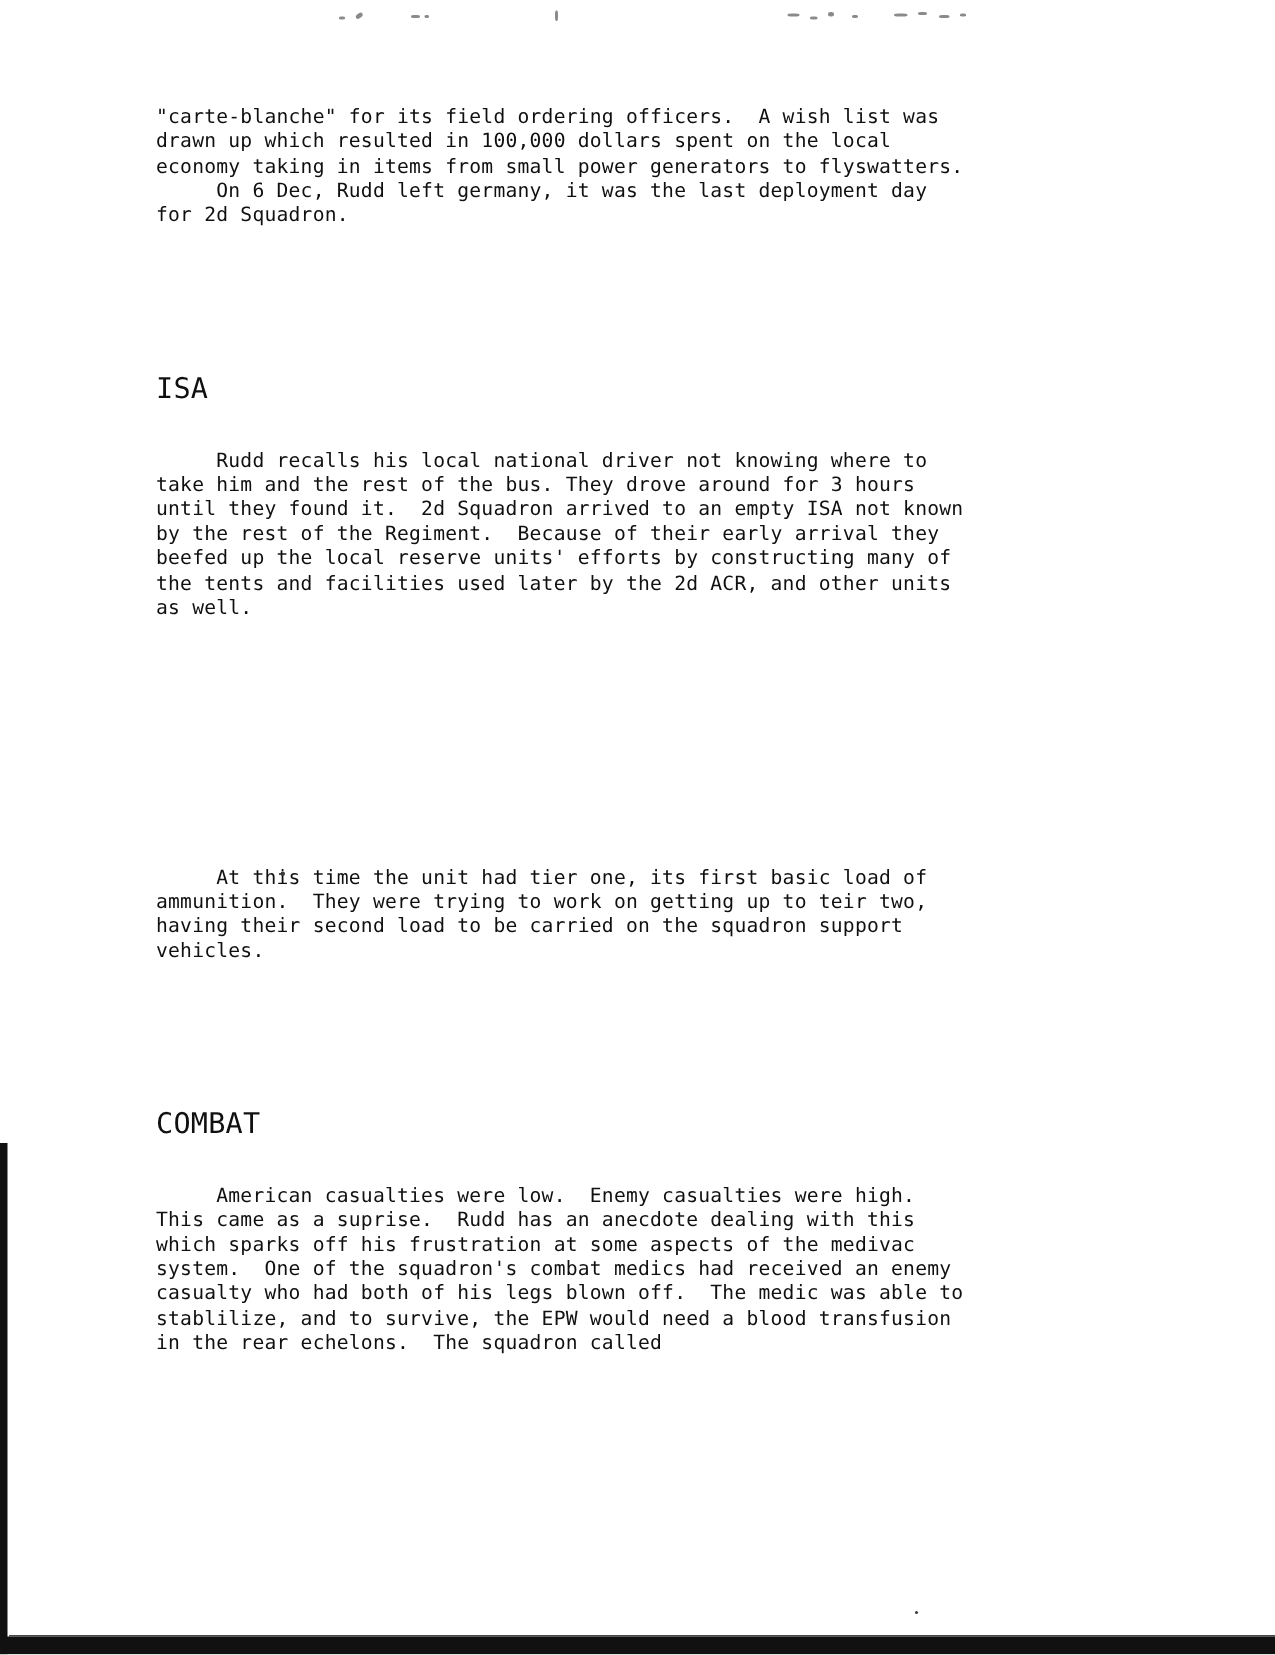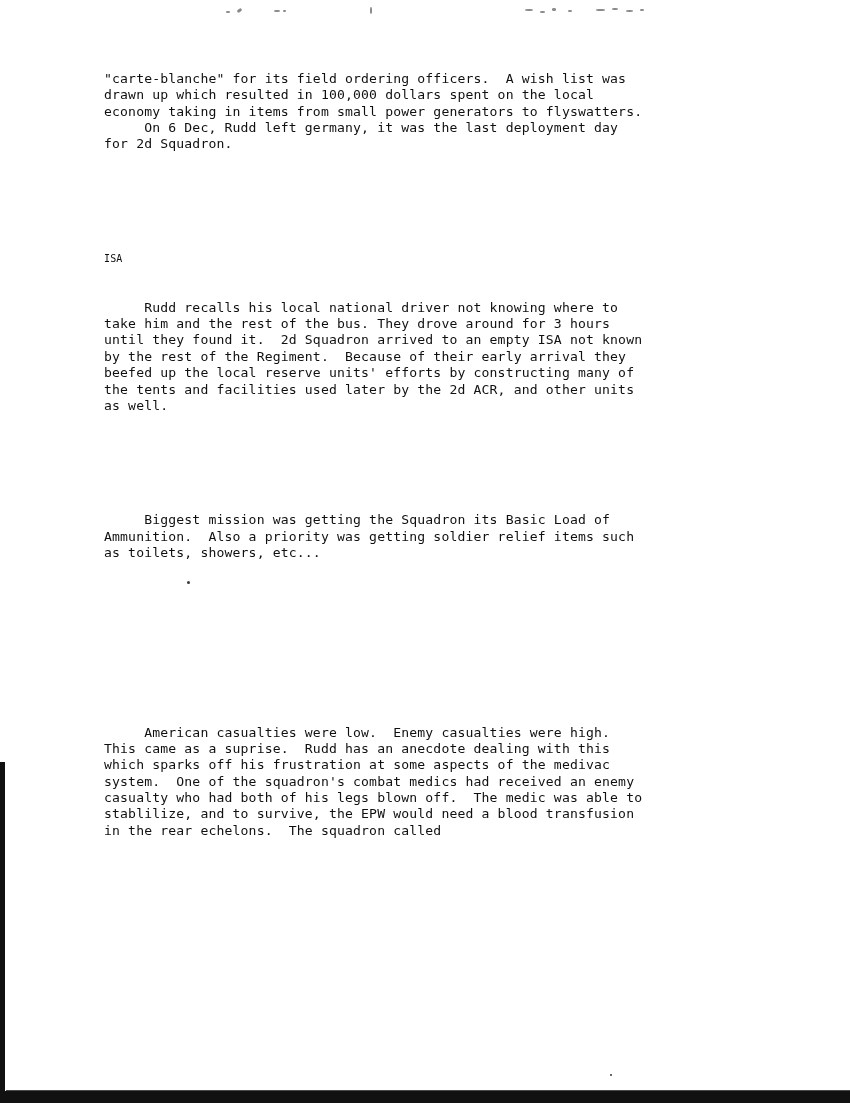--- a/index.html
+++ b/index.html
@@ -67,21 +67,21 @@
   .para {
     margin: 0;
     white-space: pre-wrap;
   }
   .gap {
     height: 16.3px;
   }
   .heading {
     margin: 0;
     font-weight: normal;
-    font-size: 10px;
+    font-size: 19px;
     line-height: 16.35px;
     white-space: pre-wrap;
   }
   .stray-dot {
     position: absolute;
     width: 3px;
     height: 3px;
     background: #3a3a3a;
     border-radius: 50%;
   }
@@ -119,27 +119,29 @@
     <p class="heading">ISA</p>
     <p class="para">     Rudd recalls his local national driver not knowing where to
 take him and the rest of the bus. They drove around for 3 hours
 until they found it.  2d Squadron arrived to an empty ISA not known
 by the rest of the Regiment.  Because of their early arrival they
 beefed up the local reserve units' efforts by constructing many of
 the tents and facilities used later by the 2d ACR, and other units
 as well.</p>
     <div class="gap"></div>
 
-    <p class="para">     Biggest mission was getting the Squadron its Basic Load of
-Ammunition.  Also a priority was getting soldier relief items such
-as toilets, showers, etc...</p>
     <div class="gap"></div>
 
+    <p class="para">     At this time the unit had tier one, its first basic load of
+ammunition.  They were trying to work on getting up to teir two,
+having their second load to be carried on the squadron support
+vehicles.</p>
     <div class="gap"></div>
 
+    <p class="heading">COMBAT</p>
     <p class="para">     American casualties were low.  Enemy casualties were high.
 This came as a suprise.  Rudd has an anecdote dealing with this
 which sparks off his frustration at some aspects of the medivac
 system.  One of the squadron's combat medics had received an enemy
 casualty who had both of his legs blown off.  The medic was able to
 stablilize, and to survive, the EPW would need a blood transfusion
 in the rear echelons.  The squadron called</p>
 
   </div>
 

